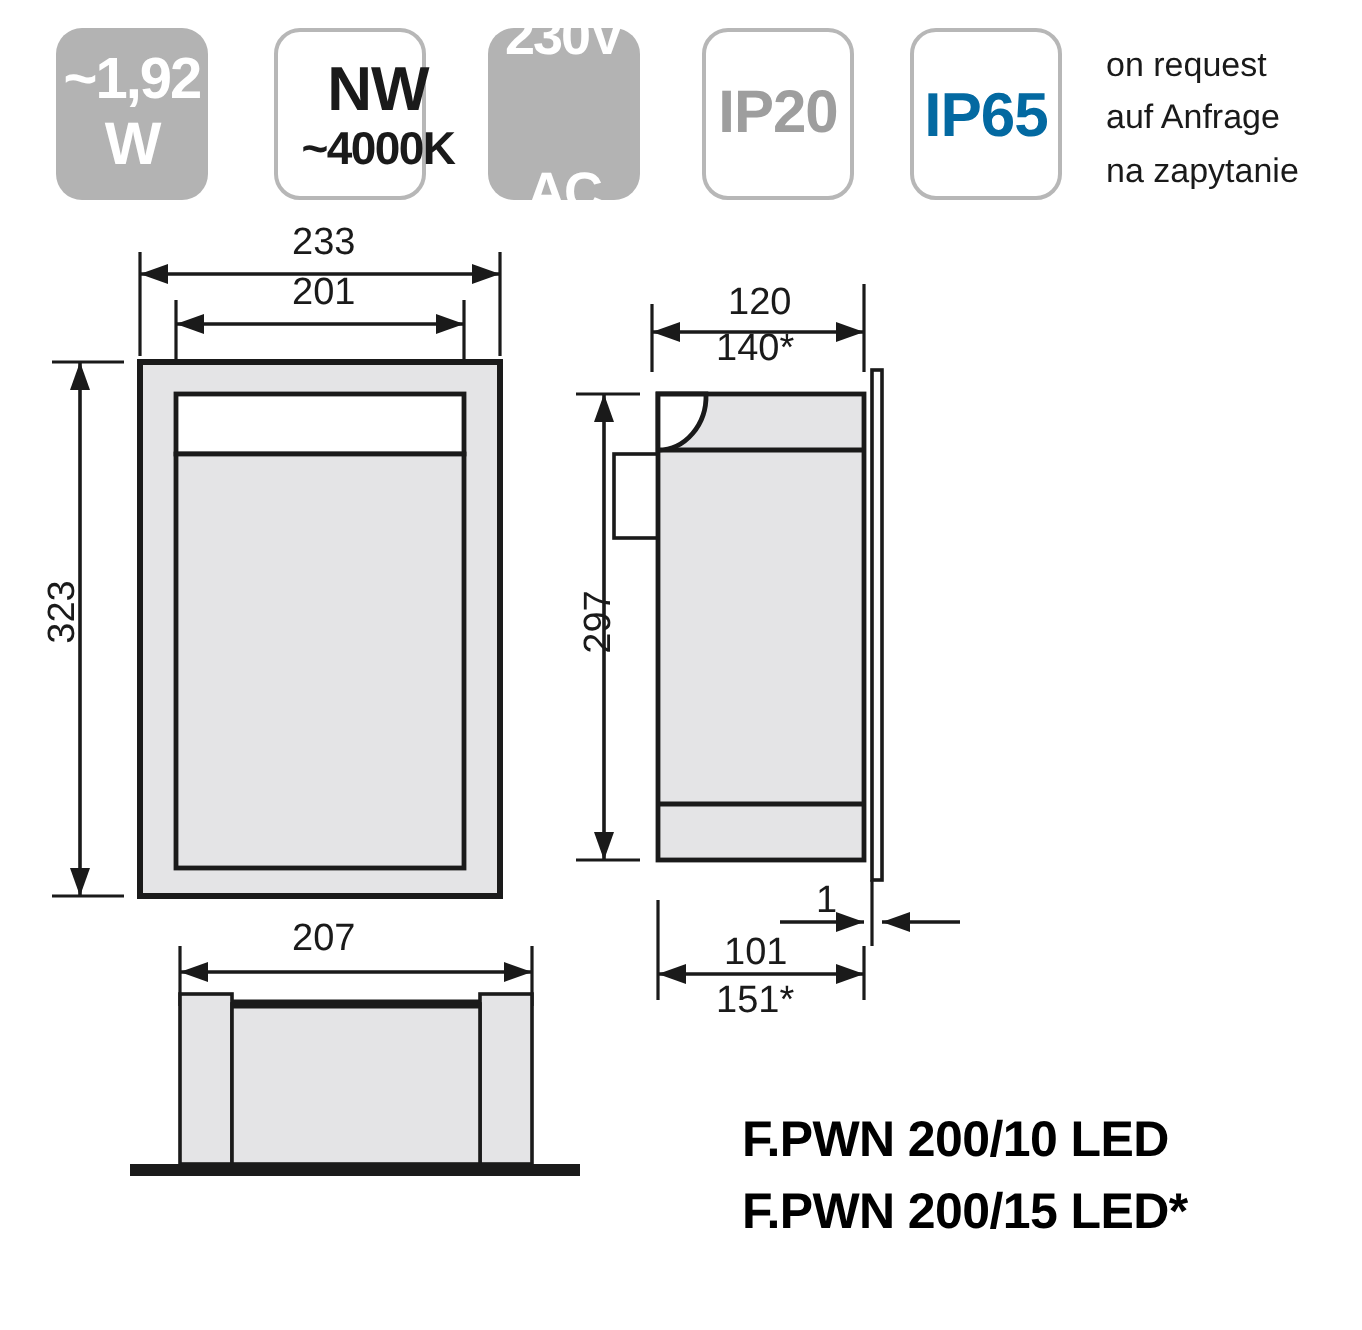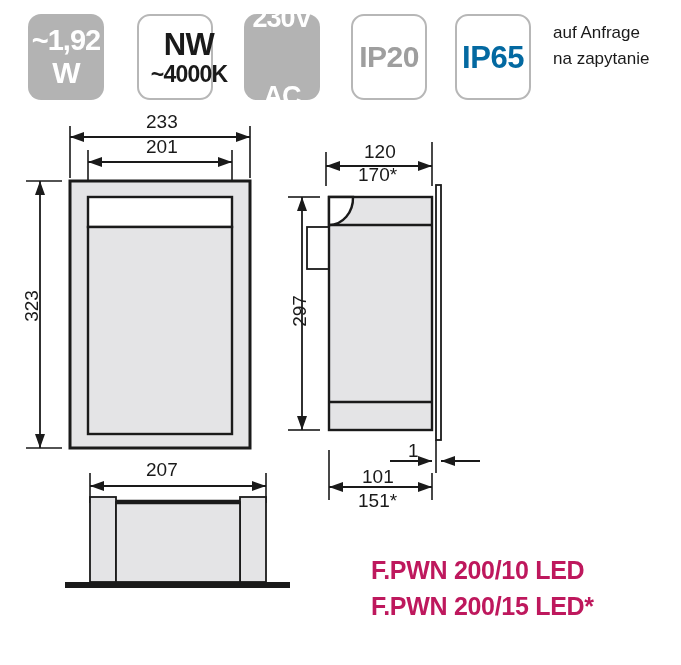--- a/index.html
+++ b/index.html
@@ -107,21 +107,21 @@
 
   
   #product-names {
     position: absolute;
     left: 371px;
     top: 552px;
     text-align: left;
     font-family: "Liberation Sans", sans-serif;
     font-weight: bold;
     font-size: 25px;
-    color: #be185d;
+    color: #000000;
     line-height: 1.45;
     letter-spacing: -0.3px;
   }
   #product-names div { white-space: nowrap; }
 </style>
 </head>
 <body>
 
 <div id="badge-row">
 
@@ -142,20 +142,21 @@
 
   <div class="badge outline" id="badge-ip20">
     <span class="line1">IP20</span>
   </div>
 
   <div class="badge outline" id="badge-ip65">
     <span class="line1">IP65</span>
   </div>
 
   <div id="request-note">
+    <div>on request</div>
     <div>auf Anfrage</div>
     <div>na zapytanie</div>
   </div>
 </div>
 
 <svg id="front-view-svg" style="left:0px; top:110px;" width="300" height="350" viewBox="0 0 300 350">
 
   <g>
     <line class="ln" x1="70" y1="16" x2="70" y2="68" stroke-width="1.6"></line>
     <line class="ln" x1="250" y1="16" x2="250" y2="68" stroke-width="1.6"></line>
@@ -230,21 +231,21 @@
 
   <g>
     <line class="ln" x1="49" y1="310" x2="49" y2="360" stroke-width="1.6"></line>
     <line class="ln" x1="152" y1="333" x2="152" y2="360" stroke-width="1.6"></line>
     <line class="ln" x1="49" y1="347" x2="152" y2="347" stroke-width="1.8"></line>
     <polygon points="49,347 63,342 63,352" fill="#1a1a1a"></polygon>
     <polygon points="152,347 138,342 138,352" fill="#1a1a1a"></polygon>
   </g>
 </svg>
 <div class="dim-text" style="left:364px; top:141px;">120</div>
-<div class="dim-text" style="left:358px; top:164px;">170*</div>
+<div class="dim-text" style="left:358px; top:164px;">140*</div>
 <div class="dim-text vert" style="left:284px; top:300px;">297</div>
 <div class="dim-text" style="left:408px; top:440px;">1</div>
 <div class="dim-text" style="left:362px; top:466px;">101</div>
 <div class="dim-text" style="left:358px; top:490px;">151*</div>
 
 <svg id="bottom-view-svg" style="left:40px; top:455px;" width="260" height="160" viewBox="0 0 260 160">
 
   <g>
     <line class="ln" x1="50" y1="18" x2="50" y2="48" stroke-width="1.6"></line>
     <line class="ln" x1="226" y1="18" x2="226" y2="48" stroke-width="1.6"></line>

